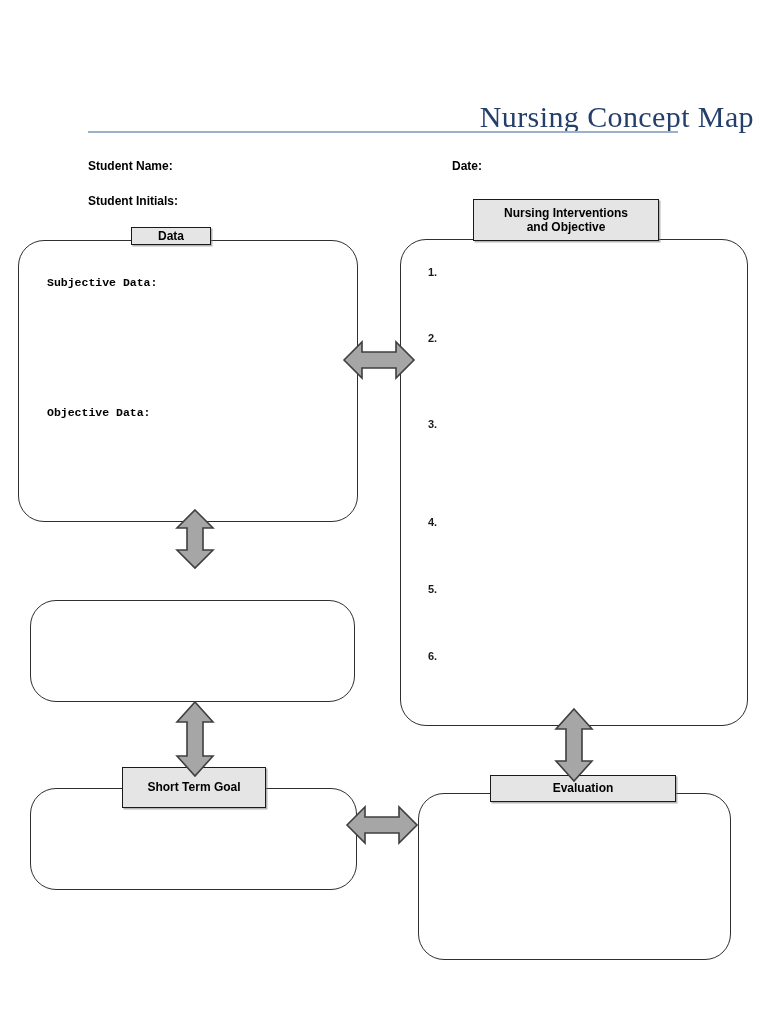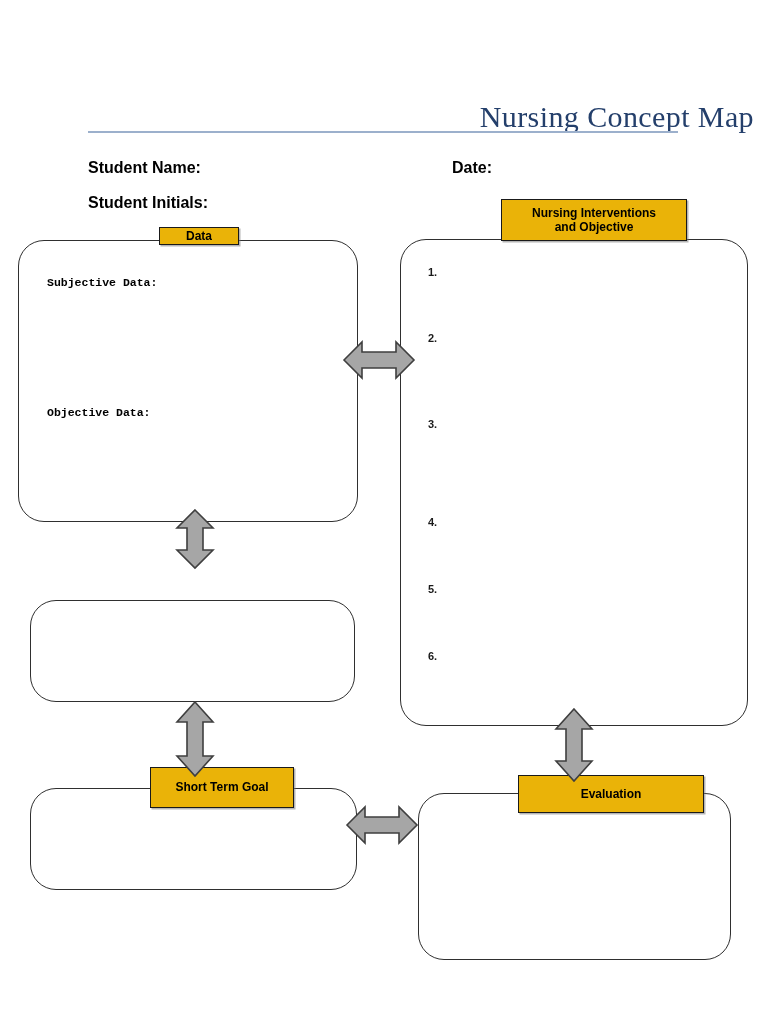--- a/index.html
+++ b/index.html
@@ -40,56 +40,55 @@
     left: 88px;
     top: 131px;
     width: 590px;
     height: 2px;
     background: #9cb0cc;
   }
 
   .field-label {
     position: absolute;
     font-family: "Liberation Sans", sans-serif;
-    font-size: 16px;
+    font-size: 12px;
     font-weight: bold;
     color: #000000;
     white-space: nowrap;
   }
   #student-name-label { left: 88px; top: 159px; }
   #date-label        { left: 452px; top: 159px; }
   #patient-initials-label { left: 88px; top: 194px; }
 
   
   .round-box {
     position: absolute;
     border: 1.3px solid #2f2f2f;
     border-radius: 26px;
     background: #ffffff;
     box-sizing: border-box;
   }
 
   
   .cap-box {
     position: absolute;
-    background: #eab308;
+    background: #e5e5e5;
     border: 1.6px solid #1a1a1a;
     box-sizing: border-box;
     display: flex;
     align-items: center;
     justify-content: center;
     text-align: center;
     font-family: "Liberation Sans", sans-serif;
     font-size: 12px;
     font-weight: bold;
     line-height: 1.18;
     color: #000000;
     box-shadow: 1.5px 1.5px 0 rgba(120,120,120,0.55);
     z-index: 5;
-    margin-left: 28px;
   }
 
   
   .inner-text {
     position: absolute;
     font-family: Liberation Mono, monospace;
     font-size: 11.5px;
     font-weight: bold;
     color: #000000;
     white-space: nowrap;
@@ -146,21 +145,21 @@
 
   <div class="round-box" style="left:30px; top:600px; width:325px; height:102px;"></div>
 
 
   <div class="round-box" style="left:30px; top:788px; width:327px; height:102px;"></div>
 
   <div class="cap-box" style="left:122px; top:767px; width:144px; height:41px;">Short Term Goal</div>
 
   <div class="round-box" style="left:418px; top:793px; width:313px; height:167px;"></div>
 
-  <div class="cap-box" style="left:490px; top:775px; width:186px; height:38px;">Evaluation</div>
+  <div class="cap-box" style="left:490px; top:775px; width:186px; height:27px;">Evaluation</div>
 
   <div class="arrow" style="left:342px; top:338px;">
     <svg width="74" height="44" viewBox="0 0 74 44">
       <polygon points="2,22 20,4 20,14 54,14 54,4 72,22 54,40 54,30 20,30 20,40" fill="#a6a6a6" stroke="#3f3f3f" stroke-width="1.6" stroke-linejoin="miter"></polygon>
     </svg>
   </div>
 
   <div class="arrow" style="left:173px; top:508px;">
     <svg width="44" height="62" viewBox="0 0 44 62">
       <polygon points="22,2 40,20 30,20 30,42 40,42 22,60 4,42 14,42 14,20 4,20" fill="#a6a6a6" stroke="#3f3f3f" stroke-width="1.6" stroke-linejoin="miter"></polygon>

